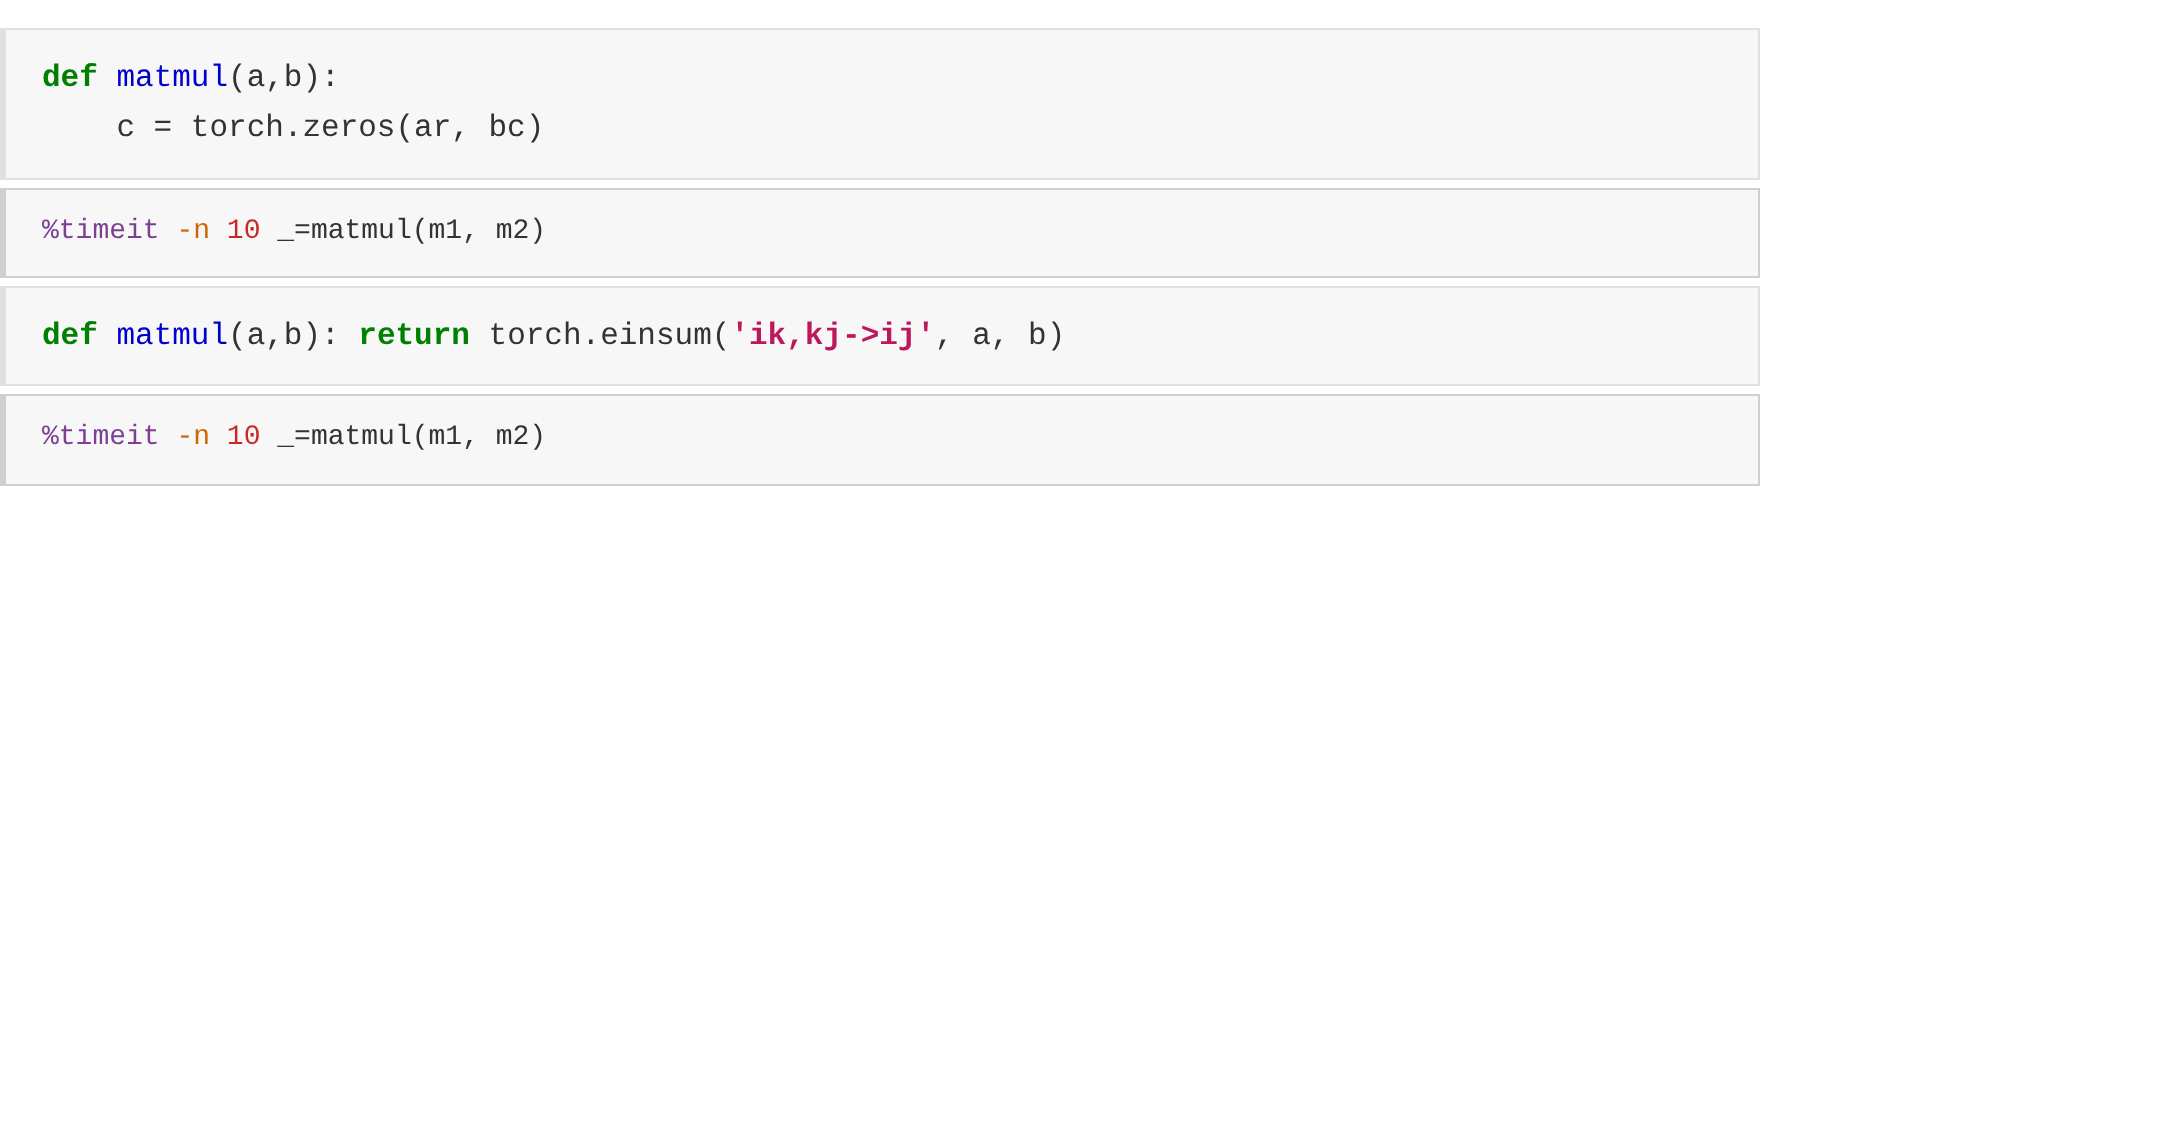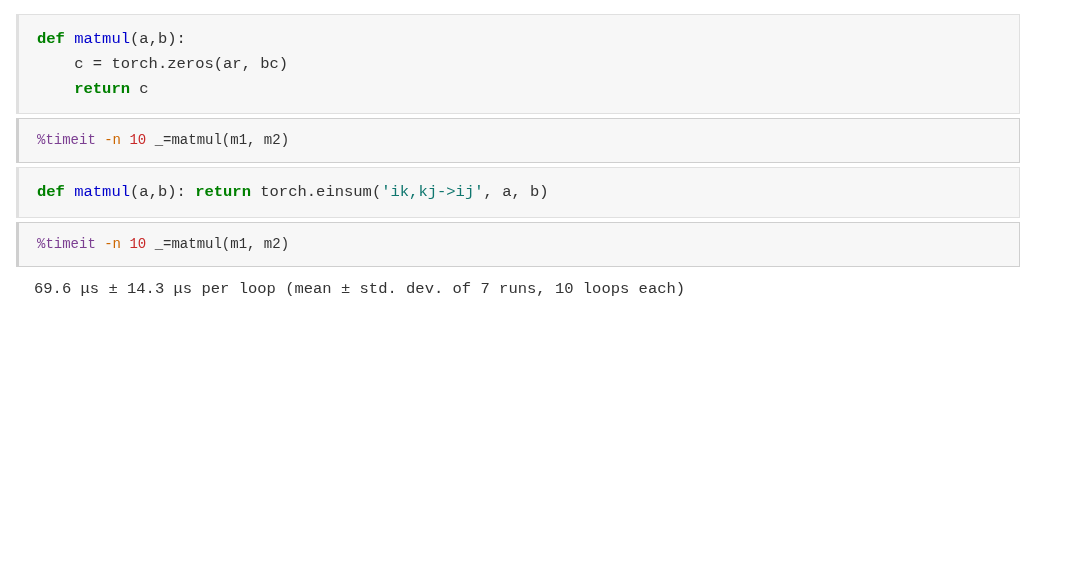--- a/index.html
+++ b/index.html
@@ -11,24 +11,23 @@
     body {
       background-color: #ffffff;
       font-family: 'Courier New', Courier, monospace;
       font-size: 16px;
       width: 1080px;
       min-height: 563px;
       padding: 0;
     }
 
     .notebook-container {
-      width: 1004px;
+      width: 880px;
       background: #ffffff;
       padding: 10px 0;
-      margin-left: 16px;
     }
 
     .cell {
       margin: 4px 0;
       position: relative;
     }
 
     .cell-code {
       background-color: #f7f7f7;
       border: 1px solid #e0e0e0;
@@ -57,21 +56,21 @@
       display: block;
       font-family: 'Courier New', Courier, monospace;
       font-size: 15.5px;
     }
 
     
     .kw { color: #008000; font-weight: bold; }       
     .fn { color: #0000cc; }                           
     .builtin { color: #7c3f92; }                      
     .num { color: #c82828; }                          
-    .str { color: #0f766e; }                           
+    .str { color: #be185d; font-weight: bold; }                           
     .plain { color: #333333; }
 
     .timeit-line {
       font-family: Liberation Mono, monospace;
       font-size: 14px;
       color: #7c3f92;
     }
 
     .output-text {
       font-family: 'Courier New', Courier, monospace;
@@ -80,35 +79,31 @@
     }
   </style>
 </head>
 <body>
 
 <div class="notebook-container">
 
   <div class="cell cell-code">
     <span class="code-line"><span class="kw">def</span> <span class="fn">matmul</span><span class="plain">(a,b):</span></span>
     <span class="code-line"><span class="plain">    c = torch.zeros(ar, bc)</span></span>
-    <span class="code-line"><span class="plain">    </span><span class="kw">return</span><span class="plain"> c</span></span>
   </div>
 
   <div class="cell">
     <div class="cell-code-input">
       <span class="code-line timeit-line"><span style="color:#7c3f92;">%timeit</span><span style="color:#cc6600;"> -n</span><span style="color:#c82828;"> 10</span><span style="color:#333333;"> _=matmul(m1, m2)</span></span>
     </div>
   </div>
 
   <div class="cell cell-code">
     <span class="code-line"><span class="kw">def</span> <span class="fn">matmul</span><span class="plain">(a,b): </span><span class="kw">return</span><span class="plain"> torch.einsum(</span><span class="str">'ik,kj-&gt;ij'</span><span class="plain">, a, b)</span></span>
   </div>
 
   <div class="cell">
     <div class="cell-code-input">
       <span class="code-line timeit-line"><span style="color:#7c3f92;">%timeit</span><span style="color:#cc6600;"> -n</span><span style="color:#c82828;"> 10</span><span style="color:#333333;"> _=matmul(m1, m2)</span></span>
     </div>
-    <div class="cell-output">
-      <span class="output-text">69.6 μs ± 14.3 μs per loop (mean ± std. dev. of 7 runs, 10 loops each)</span>
-    </div>
   </div>
 
 </div>
 
 </body></html>

